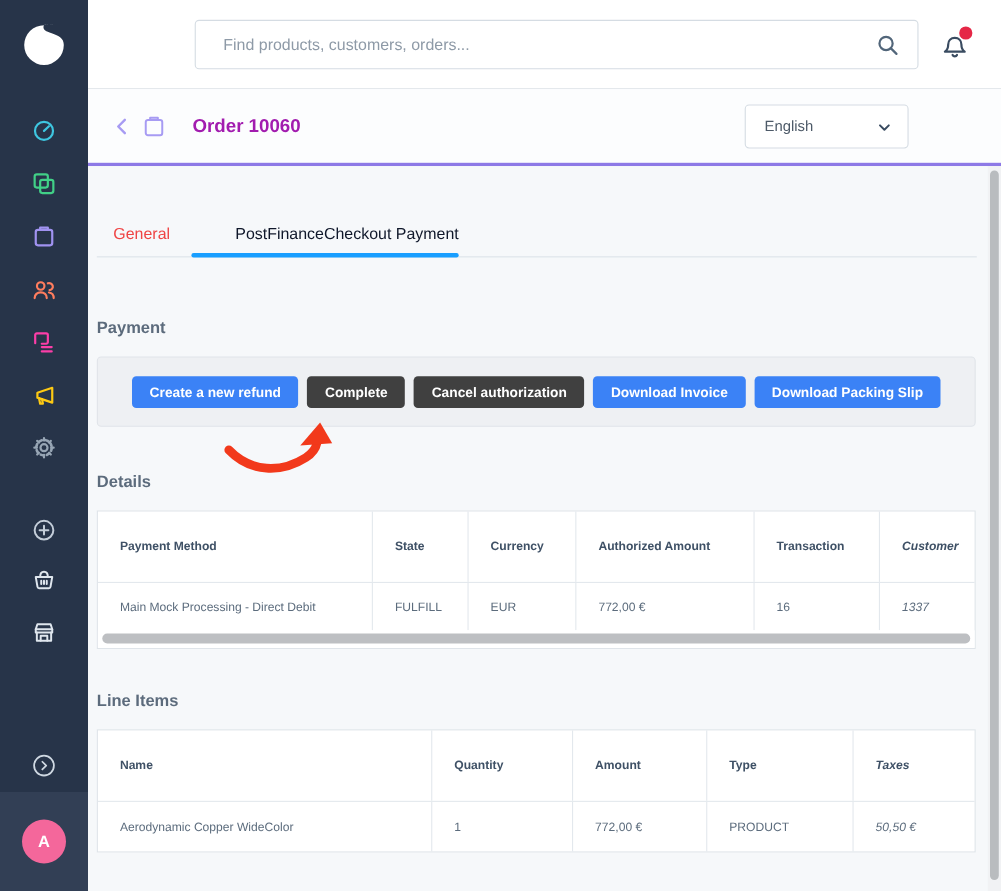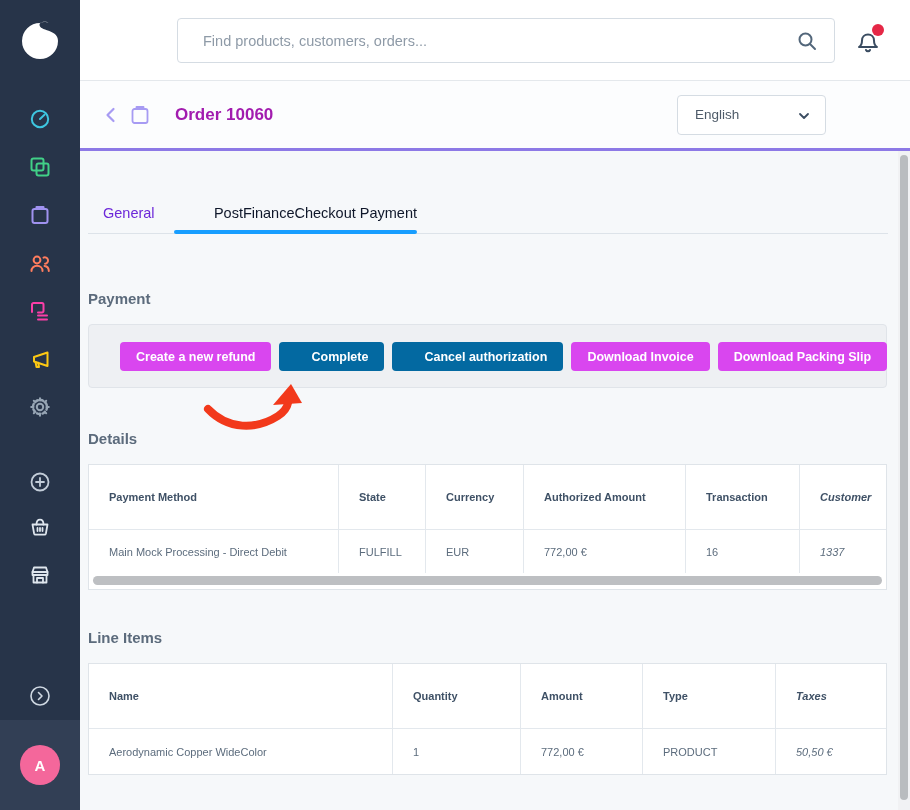--- a/index.html
+++ b/index.html
@@ -38,34 +38,34 @@
   .lang-select { position:absolute; left:597px; top:14px; width:149px; height:40px; background:#fff;
                  border:1px solid #d5dce3; border-radius:4px; cursor:pointer; }
   .lang-select .val { position:absolute; left:17px; top:11px; font-size:13.5px; color:#4d5a68; }
   .lang-select .chev { position:absolute; right:14px; top:13px; width:14px; height:14px; }
 
   
   .content { position:absolute; left:80px; top:151px; width:818px; height:659px; background:#f6f8fa; }
 
   .tab-line { position:absolute; left:8px; top:82px; width:800px; height:1px; background:#dde3e9; }
   .tab { position:absolute; top:42px; height:40px; line-height:40px; font-size:14.5px; cursor:pointer; }
-  .tab-general { left:23px; color:#6d28d9; }
+  .tab-general { left:23px; color:#ef4444; }
   .tab-active { left:94px; width:243px; text-align:right; color:#0f172a; font-weight:500; }
   .tab-underline { position:absolute; left:94px; top:79px; width:243px; height:4px; background:#189eff; border-radius:2px; }
 
   .section-heading { position:absolute; left:8px; font-size:15px; color:#5c6b7c; }
   .h-payment { top:139px; } .h-details { top:279px; } .h-lineitems { top:478px; }
 
   .pay-panel { position:absolute; left:8px; top:173px; width:799px; height:64px; background:#eef0f3;
                border:1px solid #e0e4e9; border-radius:4px; }
   .pay-buttons { position:absolute; left:31px; top:17px; display:flex; gap:8px; }
-  .btn { height:29px; padding:0 16px; border:none; border-radius:4px; background:#d946ef; color:#fff;
+  .btn { height:29px; padding:0 16px; border:none; border-radius:4px; background:#3b82f6; color:#fff;
          font-size:12.5px; font-weight:bold; font-family:"Liberation Sans", sans-serif; cursor:pointer;
          white-space:nowrap; }
-  .btn.disabled { background:#0369a1; cursor:default;padding-left:32px; }
+  .btn.disabled { background:#404040; cursor:default; }
 
   .arrow-annotation { position:absolute; left:120px; top:231px; width:112px; height:60px; pointer-events:none; }
 
   .table-card { position:absolute; left:8px; width:799px; background:#fff; border:1px solid #dfe4e9; }
   .t-details { top:313px; }
   .t-lineitems { top:512px; }
   .trow { display:flex; }
   .trow.head { border-bottom:1px solid #e3e8ed; }
   .tcell { display:flex; align-items:center; padding-left:20px; font-size:11px; color:#5c6c7d;
            border-right:1px solid #e3e8ed; overflow:hidden; white-space:nowrap; }

